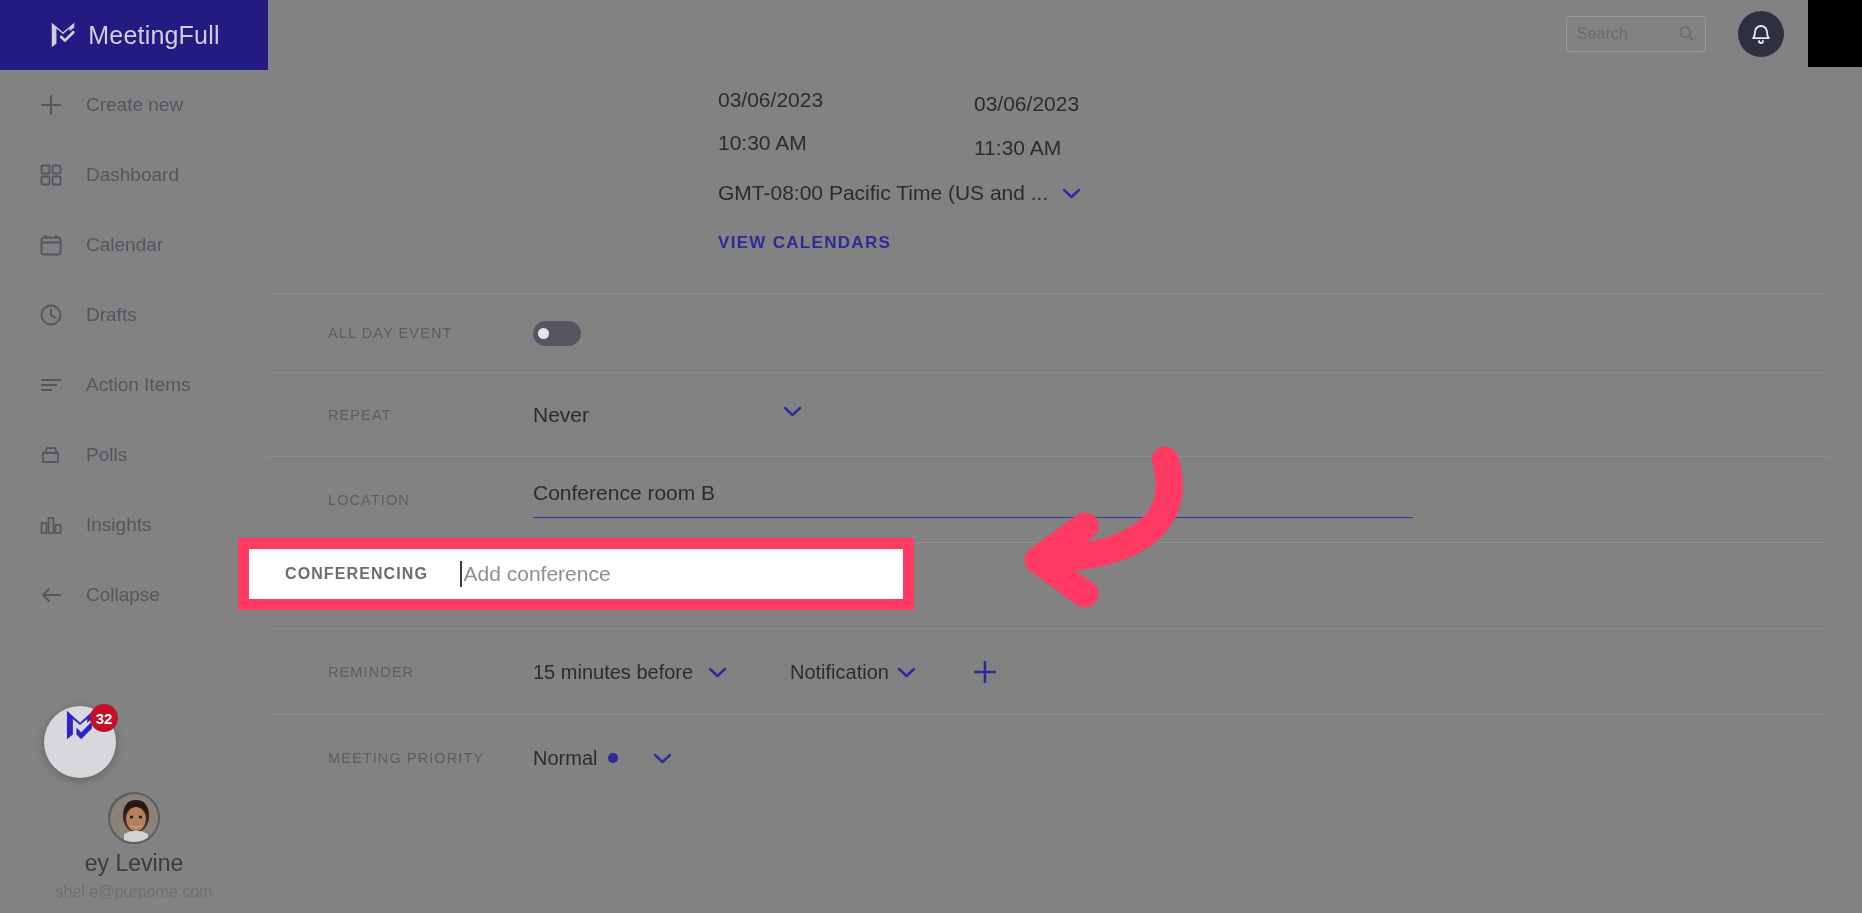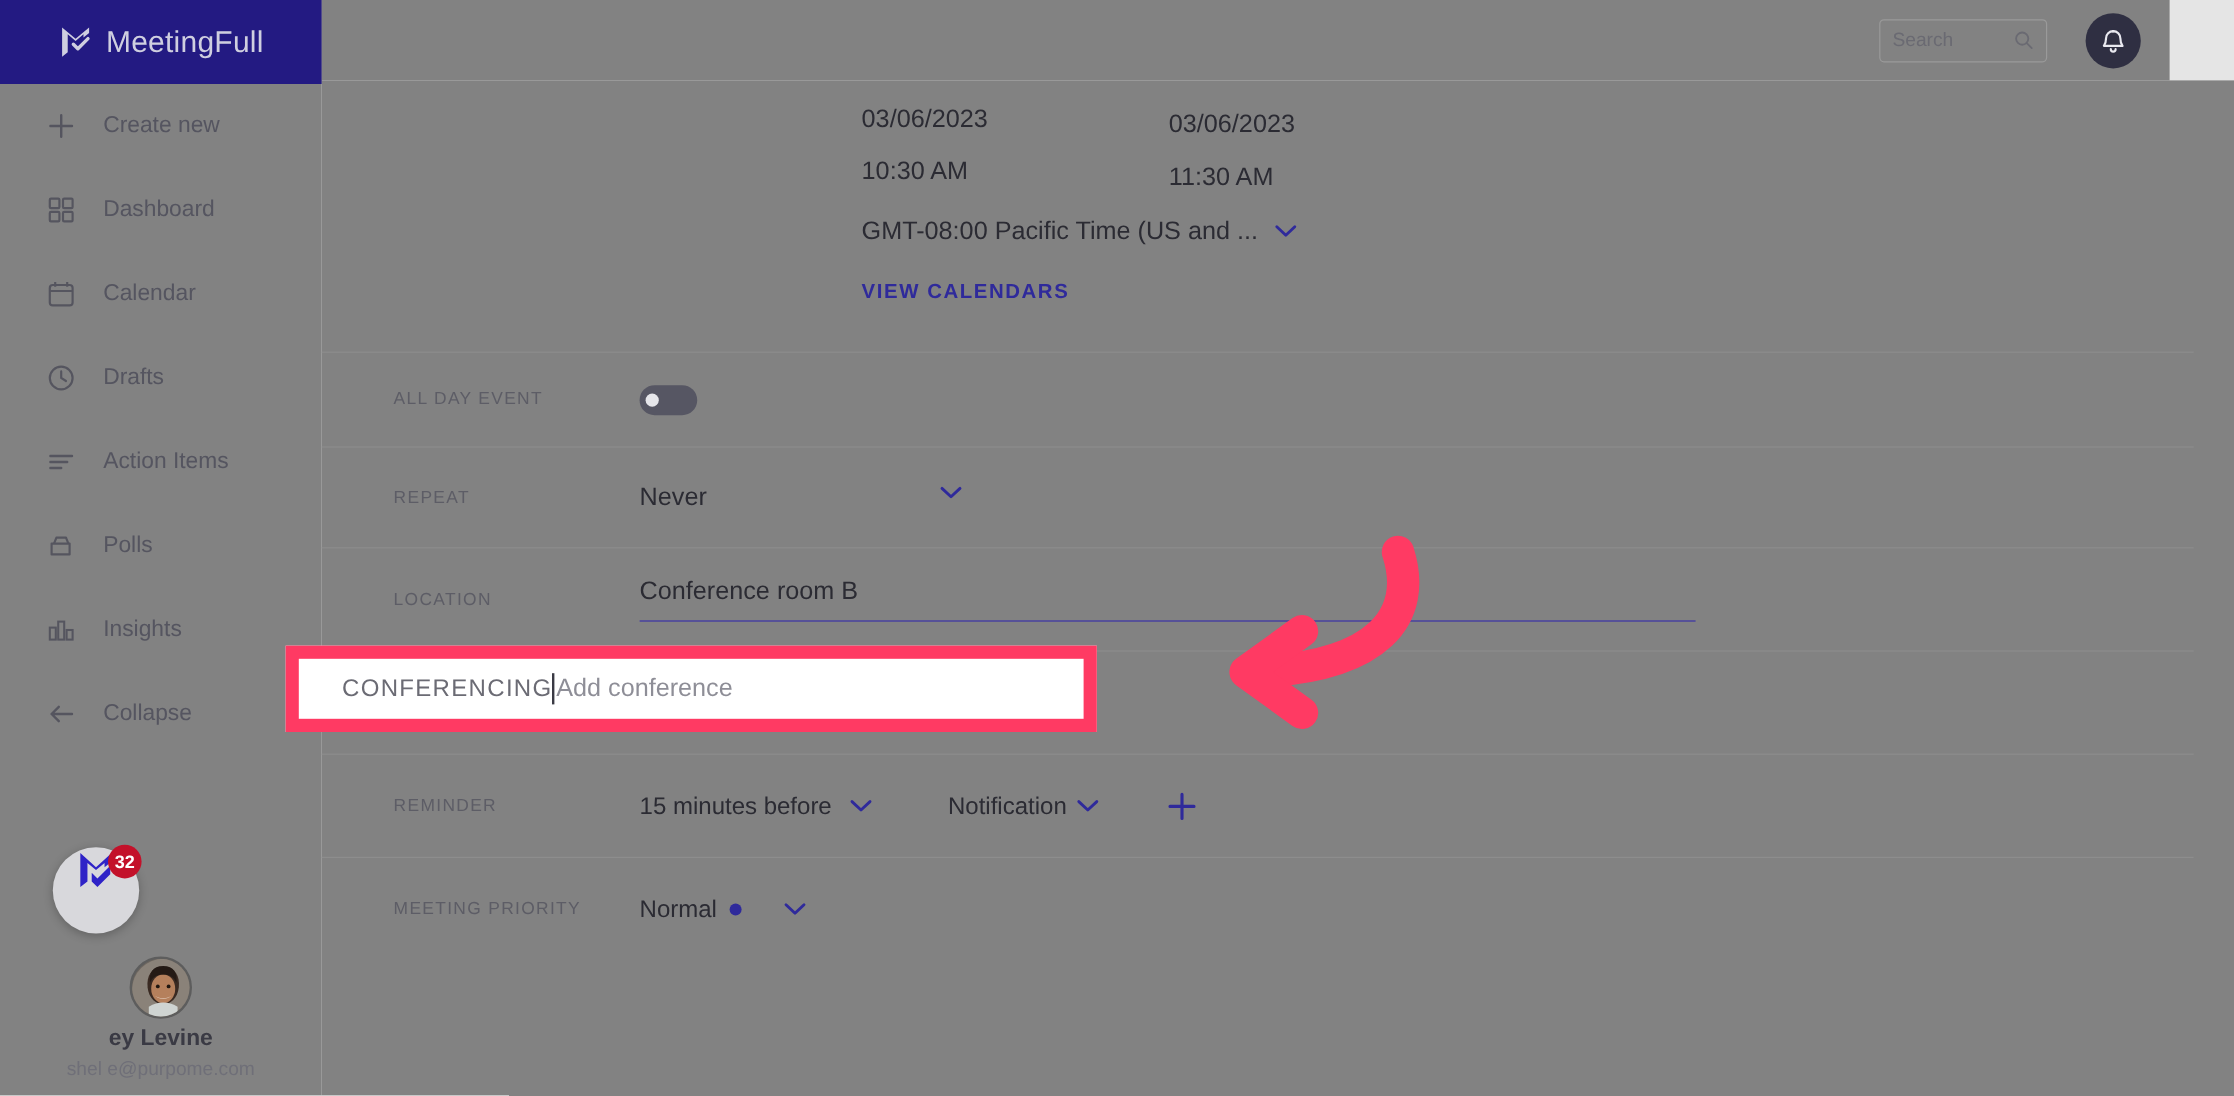--- a/index.html
+++ b/index.html
@@ -7,21 +7,21 @@
     width: 1862px; height: 913px;
     font-family: "Liberation Sans", sans-serif;
     overflow: hidden;
     background: #ffffff;
   }
 
   
   #app {
     position: relative;
     width: 1862px; height: 913px;
-    background: #e5e5e5;
+    background: #000000;
   }
 
   
   .sidebar {
     position: absolute; left: 0; top: 0;
     width: 268px; height: 913px;
     background: #828282;
     z-index: 5;
   }
   .brand {
@@ -57,21 +57,21 @@
     gap: 6px;
   }
   .avatar {
     width: 52px; height: 52px; border-radius: 50%;
     overflow: hidden;
     background: #6d665f;
     border: 2px solid #5d5d5d;
     position: relative;
   }
   .avatar svg { display:block; }
-  .profile-name { color: #3a3a44; font-size: 19px; font-weight: bold; }
+  .profile-name { color: #3a3a44; font-size: 23px; }
   .profile-email { color: #6f6f78; font-size: 16px; }
 
   
   .launcher {
     position: absolute; left: 44px; bottom: 135px;
     width: 72px; height: 72px; border-radius: 50%;
     background: #d8d8dc;
     display: flex; align-items: flex-start; justify-content: center;
     box-shadow: 0 2px 8px rgba(0,0,0,.25);
     z-index: 9;
@@ -183,21 +183,21 @@
     left: 238px; top: 538px;
     width: 676px; height: 72px;
     border: 11px solid #ff3a63;
     background: #ffffff;
     z-index: 30;
     display: flex; align-items: center;
     padding-left: 36px;
   }
   .hl-label {
     width: 175px; flex: 0 0 175px;
-    color: #6b6b74; font-size: 20px; letter-spacing: 1.1px;
+    color: #6b6b74; font-size: 16px; letter-spacing: 1.1px; font-weight: bold;
   }
   .hl-field { position: relative; display: flex; align-items: center; }
   .caret {
     width: 1.5px; height: 26px; background: #3a3a44; margin-right: 2px;
   }
   .hl-placeholder { color: #8e8e97; font-size: 21px; }
 
   .arrow-svg {
     position: absolute; left: 950px; top: 438px;
     width: 240px; height: 170px;

